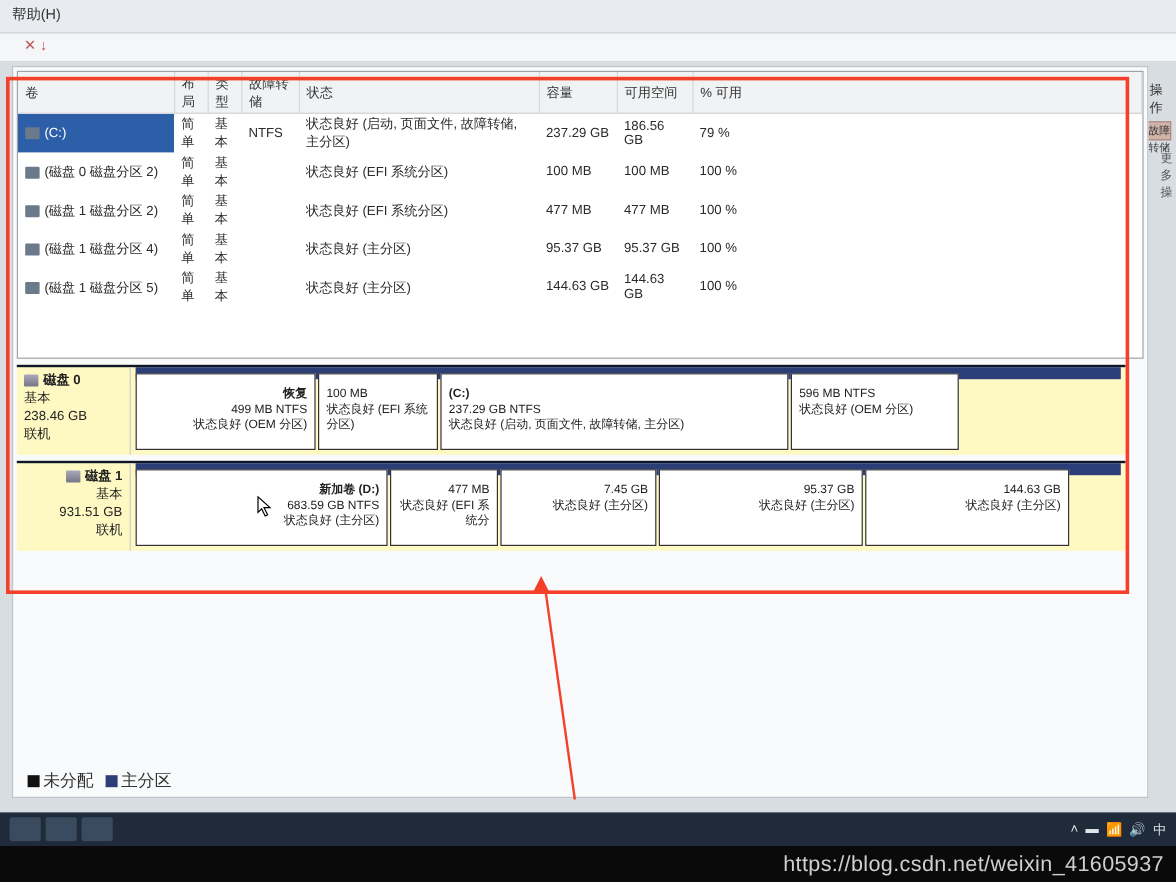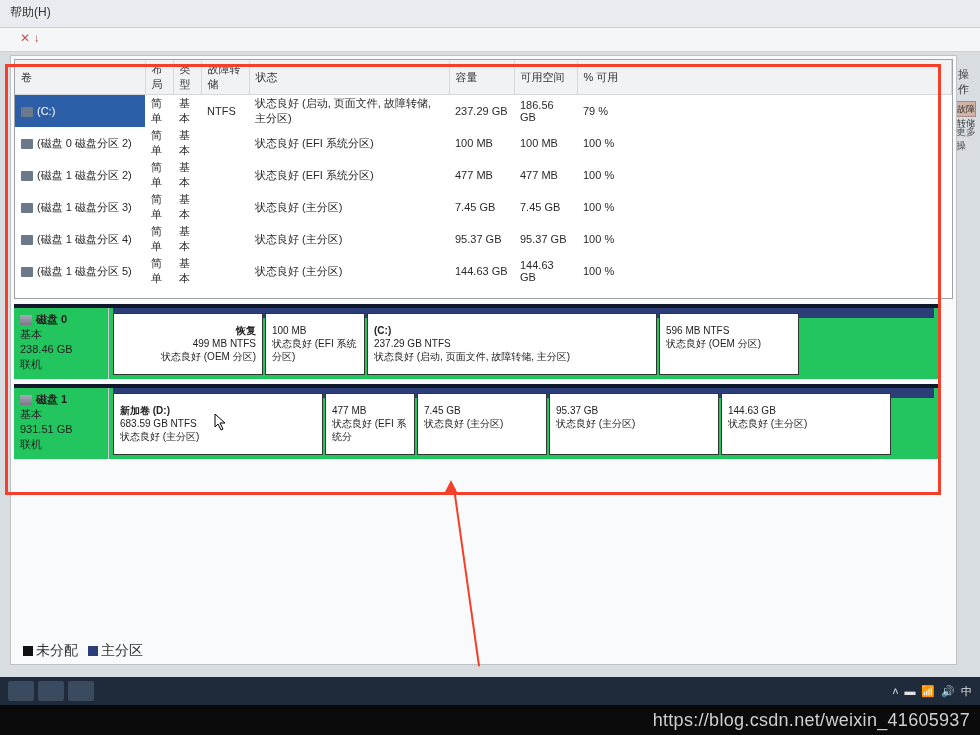--- a/index.html
+++ b/index.html
@@ -17,38 +17,38 @@
 .toolbar-strip { height: 24px; background: #f5f6f8; border-bottom: 1px solid #d0d3d6; position: relative; }
 .toolbar-strip .xclose { position: absolute; left: 20px; top: 3px; font-size: 12px; color: #b55; }
 
 
 .window { position: absolute; left: 10px; top: 55px; right: 23px; bottom: 15px; background: #f9fafb; border: 1px solid #bfc3c8; }
 
 
 .side-panel { position: absolute; right: 4px; top: 55px; width: 20px; height: 600px; }
 .side-panel .op-label { font-size: 11px; color: #333; padding: 12px 2px 2px; }
 .side-panel .op-btn { background: #d0b4a8; border: 1px solid #a88; height: 16px; margin: 2px 0; font-size: 9px; text-align: center; line-height: 14px; color: #333; }
-.side-panel .more { font-size: 10px; color: #555; padding: 6px 0; }
+.side-panel .more { font-size: 10px; color: #555; padding: 6px 11px; }
 
 
 .redbox { position: absolute; left: 5px; top: 64px; width: 936px; height: 431px; border: 3px solid #f4402a; pointer-events: none; z-index: 100; }
 
 
 .vol-table { position: absolute; left: 3px; top: 3px; right: 3px; height: 240px; border: 1px solid #9fa3a8; background: #fff; overflow: hidden; }
 .vol-table table { width: 100%; border-collapse: collapse; font-size: 11px; }
 .vol-table th { text-align: left; padding: 2px 6px; background: #f0f2f4; border-right: 1px solid #d5d8db; border-bottom: 1px solid #d5d8db; font-weight: normal; color: #333; }
 .vol-table td { padding: 1px 6px; color: #2a2a2a; }
 .vol-table tr.selected td:first-child { background: #2d5fa8; color: #fff; }
 .vol-icon { display: inline-block; width: 12px; height: 10px; background: #6a7a8a; margin-right: 4px; vertical-align: middle; border-radius: 1px; }
 .vol-icon.drive { background: linear-gradient(#aab, #778); }
 
 
-.disk-panel { position: absolute; left: 3px; right: 18px; border-top: 4px solid #0f172a; background: #22c55e; display: flex; }
+.disk-panel { position: absolute; left: 3px; right: 18px; border-top: 2px solid #0f172a; background: #fef9c3; display: flex; }
 .disk-panel.disk0 { top: 248px; height: 75px; }
-.disk-panel.disk1 { top: 328px; height: 75px; }
+.disk-panel.disk1 { top: 328px; height: 75px; text-align: right; }
 
 .disk-info { width: 95px; padding: 4px 6px; font-size: 11px; color: #222; line-height: 1.35; border-right: 1px solid #ccc; }
 .disk-info .dname { font-weight: bold; }
 
 .disk-bars { flex: 1; padding: 5px 4px 4px; display: flex; gap: 2px; position: relative; }
 .disk-bars .topstripe { position: absolute; left: 4px; right: 4px; top: 0; height: 10px; background: #2c3e78; }
 
 .part { border: 1px solid #333; background: #fff; padding: 10px 6px 4px; font-size: 10px; color: #222; line-height: 1.3; position: relative; overflow: hidden; }
 .part .pname { font-weight: bold; }
 
@@ -136,30 +136,20 @@
               <td><span class="vol-icon"></span>(磁盘 1 磁盘分区 2)</td>
               <td>简单</td>
               <td>基本</td>
               <td></td>
               <td>状态良好 (EFI 系统分区)</td>
               <td>477 MB</td>
               <td>477 MB</td>
               <td>100 %</td>
             </tr>
             <tr>
-              <td><span class="vol-icon"></span>(磁盘 1 磁盘分区 3)</td>
-              <td>简单</td>
-              <td>基本</td>
-              <td></td>
-              <td>状态良好 (主分区)</td>
-              <td>7.45 GB</td>
-              <td>7.45 GB</td>
-              <td>100 %</td>
-            </tr>
-            <tr>
               <td><span class="vol-icon"></span>(磁盘 1 磁盘分区 4)</td>
               <td>简单</td>
               <td>基本</td>
               <td></td>
               <td>状态良好 (主分区)</td>
               <td>95.37 GB</td>
               <td>95.37 GB</td>
               <td>100 %</td>
             </tr>
             <tr>

